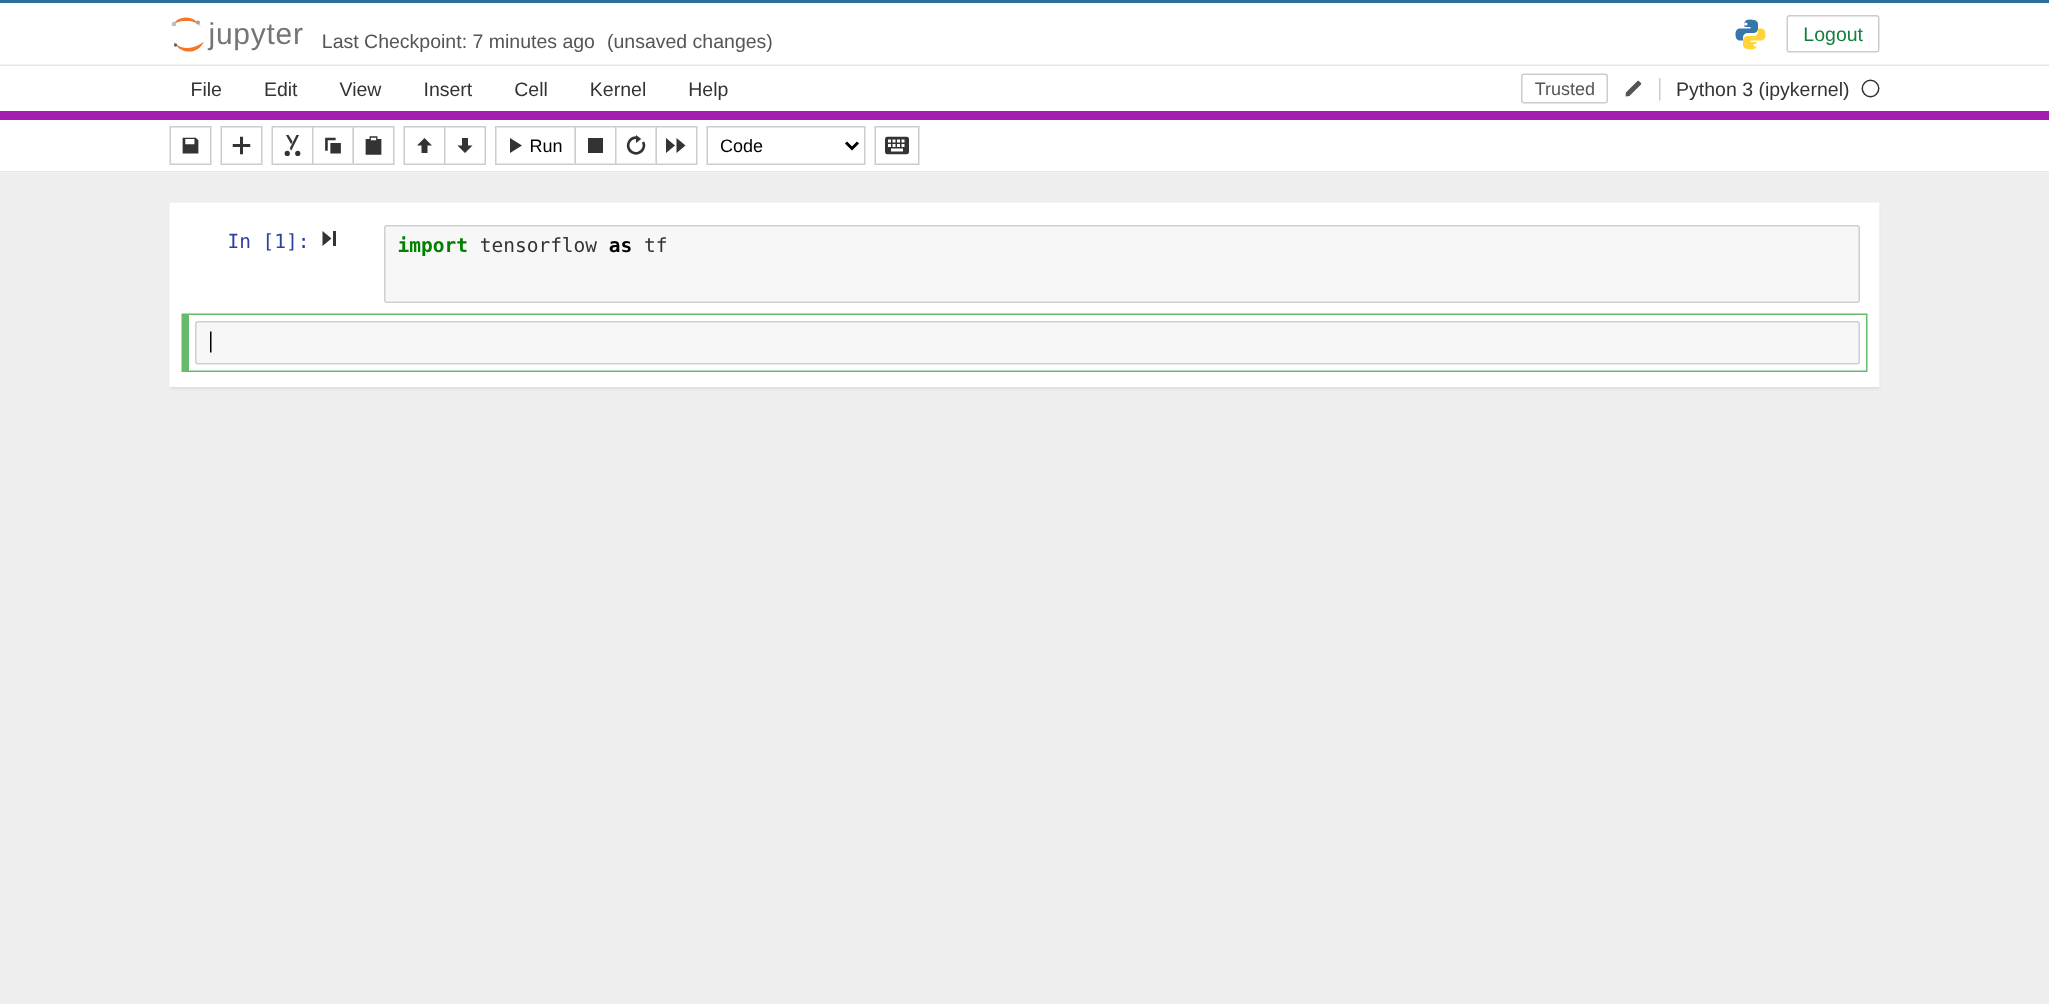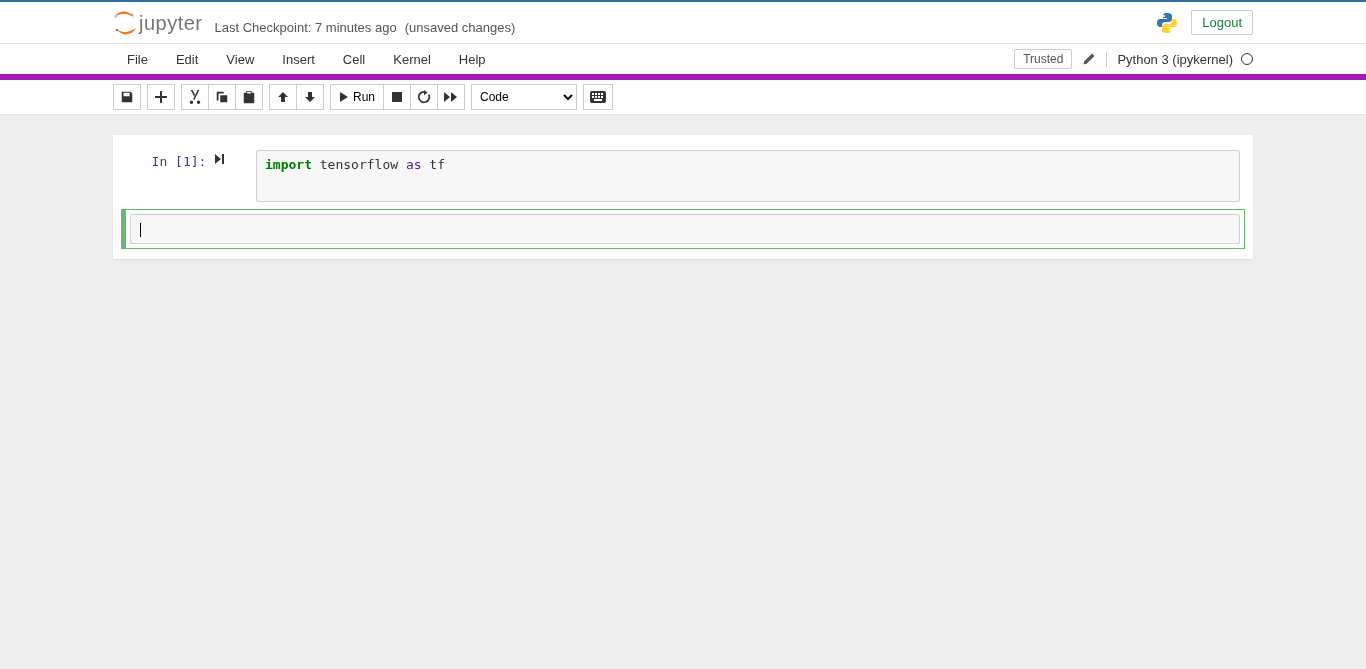--- a/index.html
+++ b/index.html
@@ -39,21 +39,21 @@
   .cell { display: flex; padding: 4px; border: 1px solid transparent; margin: 2px 0; }
   .cell.selected { border: 1px solid #66bb6a; }
   .cell.selected.edit-mode { border-left: 5px solid #66bb6a; }
   .prompt-area { width: 130px; text-align: right; padding: 4px 6px 4px 0; display: flex; justify-content: center; align-items: flex-start; gap: 8px; }
   .prompt { font-family: monospace; font-size: 13px; color: #303f9f; }
   .run-this { cursor: pointer; color: #333; font-size: 11px; }
   .input-area { flex: 1; }
   .code-box { border: 1px solid #cfcfcf; background: #f7f7f7; padding: 6px 8px; font-family: monospace; font-size: 13px; min-height: 24px; border-radius: 2px; }
   .cell1 .code-box { min-height: 52px; }
   .kw-import { color: #008000; font-weight: bold; }
-  .kw-as { color: #4c1d95; font-weight: normal; }
+  .kw-as { color: #000000; font-weight: bold; }
   .cursor { display: inline-block; width: 1px; height: 14px; background: #000; vertical-align: middle; margin-left: 1px; }
   
   svg { display: block; }
 </style>
 </head>
 <body>
 
 <div class="topbar">
   <div class="container">
     <div class="logo">

